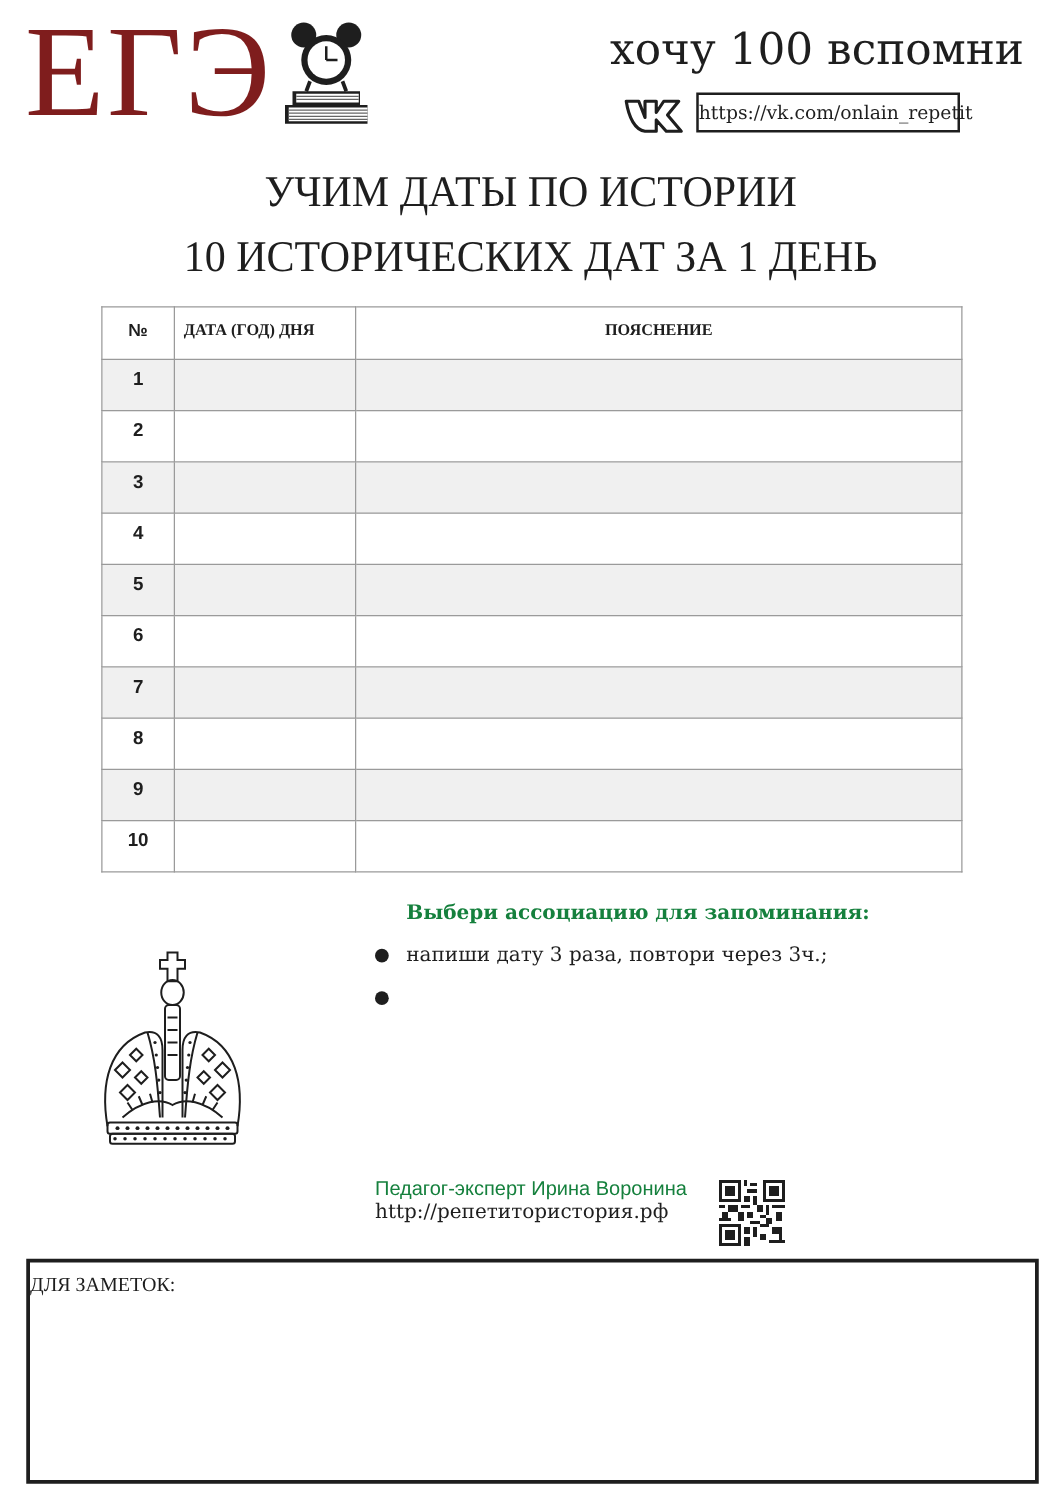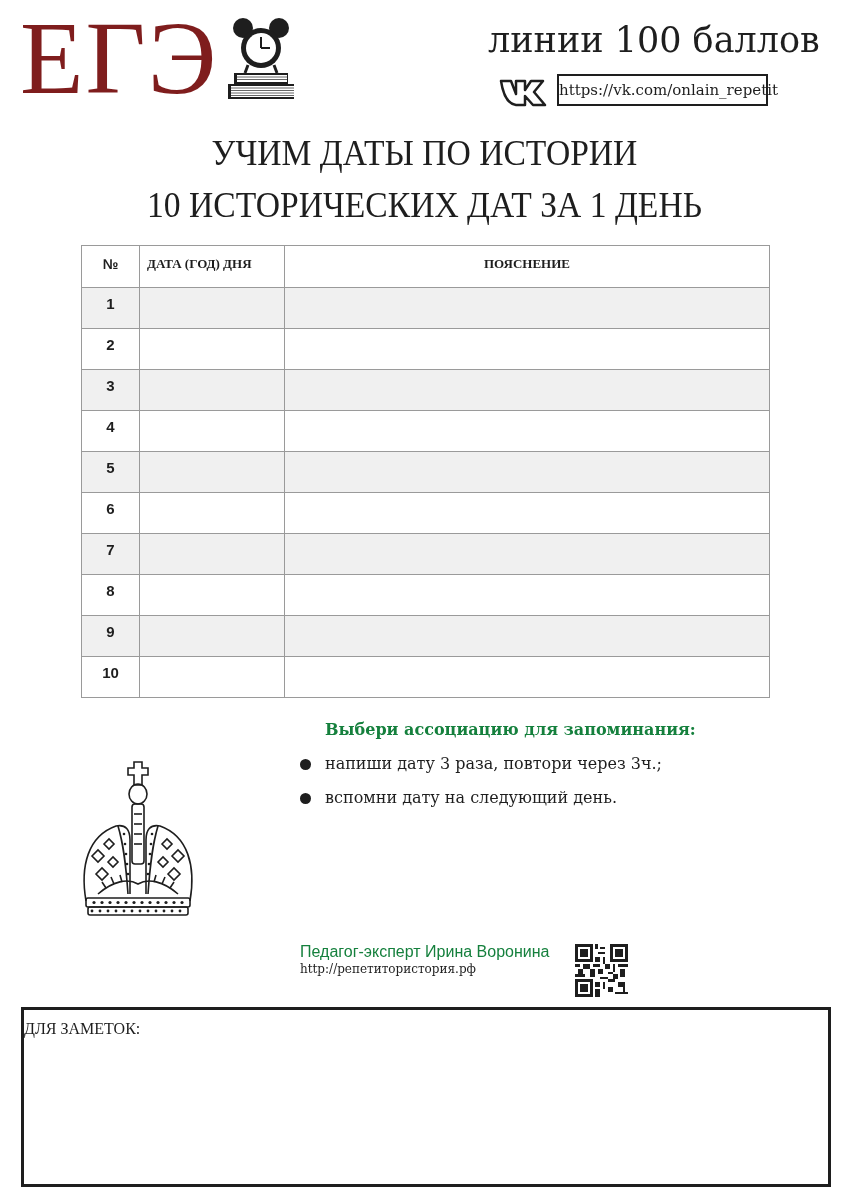--- a/index.html
+++ b/index.html
@@ -74,21 +74,21 @@
       position: absolute; left: 2px; top: 7px; width: 11px; height: 11px;
       border-radius: 50%; background: #1e1e1e;
     }
 
     .author {
       left: 300px; top: 940px; font-family: Liberation Sans, sans-serif;
       font-size: 16px; line-height: 24px; color: #15803d;
     }
     .site-link {
       left: 300px; top: 957px; font-family: "DejaVu Serif", serif;
-      font-size: 12px; line-height: 24px; color: #1e1e1e; text-decoration: none;
+      font-size: 16px; line-height: 24px; color: #1e1e1e; text-decoration: none;
     }
     .qr-icon { left: 575px; top: 944px; width: 53px; height: 53px; }
 
     
     .notes-box {
       left: 21px; top: 1007px; width: 810px; height: 180px;
       border: 3px solid #1e1e1e; box-sizing: border-box;
     }
     .notes-label {
       position: absolute; left: 0; top: 10px; width: 100%; 
@@ -114,21 +114,21 @@
   <line x1="11" y1="61" x2="61" y2="61" stroke="#666" stroke-width="1"></line>
   <line x1="11" y1="63.5" x2="61" y2="63.5" stroke="#666" stroke-width="1"></line>
   <rect x="2" y="68" width="66" height="15" fill="#1e1e1e"></rect>
   <rect x="5" y="70" width="63" height="11" fill="#ffffff"></rect>
   <line x1="5" y1="72" x2="68" y2="72" stroke="#666" stroke-width="1"></line>
   <line x1="5" y1="74.5" x2="68" y2="74.5" stroke="#666" stroke-width="1"></line>
   <line x1="5" y1="77" x2="68" y2="77" stroke="#666" stroke-width="1"></line>
   <line x1="5" y1="79.5" x2="68" y2="79.5" stroke="#666" stroke-width="1"></line>
 </svg>
 
-<div class="abs slogan">линии 100 баллов</div>
+<div class="abs slogan">хочу 100 вспомни</div>
 
 <svg class="abs vk-icon" viewBox="0 0 50 32">
   <path d="M3 5 L13 5 L18 18 L18 5 L27 5 L27 14 L33 5 L45 5 L36 16 L47 29 L35 29 L27 20 L27 29 L18 29 C10 28 5 18 3 5 Z" fill="none" stroke="#1e1e1e" stroke-width="2.5" stroke-linejoin="round"></path>
 </svg>
 
 <a class="abs vk-link">https://vk.com/onlain_repetit</a>
 
 <div class="abs title title1">УЧИМ ДАТЫ ПО ИСТОРИИ</div>
 <div class="abs title title2">10 ИСТОРИЧЕСКИХ ДАТ ЗА 1 ДЕНЬ</div>
 
@@ -271,21 +271,20 @@
 </svg>
 
 <div class="abs tips-title">Выбери ассоциацию для запоминания:</div>
 <ul class="abs tips-list">
   <li>
     <span class="bullet"></span>
     <span>напиши дату 3 раза, повтори через 3ч.;</span>
   </li>
   <li>
     <span class="bullet"></span>
-    <span>вспомни дату на следующий день.</span>
   </li>
 </ul>
 
 <div class="abs author">Педагог-эксперт Ирина Воронина</div>
 <a class="abs site-link">http://репетитористория.рф</a>
 
 <svg class="abs qr-icon" viewBox="0 0 21 21" shape-rendering="crispEdges">
   <rect width="21" height="21" fill="#fff"></rect>
   <g fill="#1e1e1e">
     <rect x="0" y="0" width="7" height="7"></rect>

